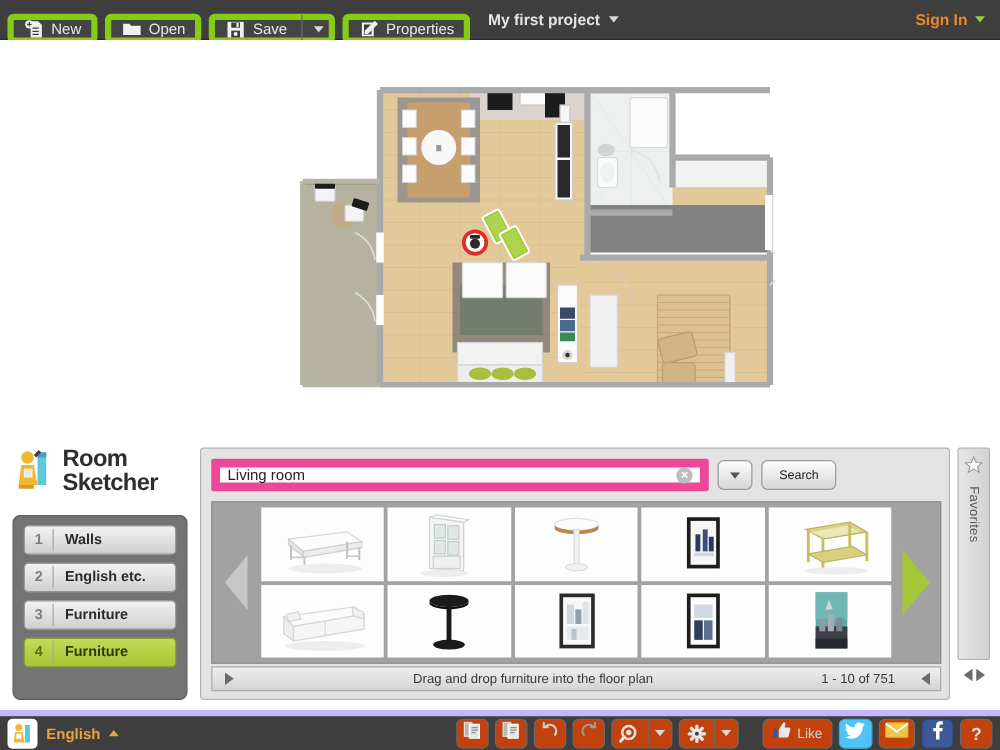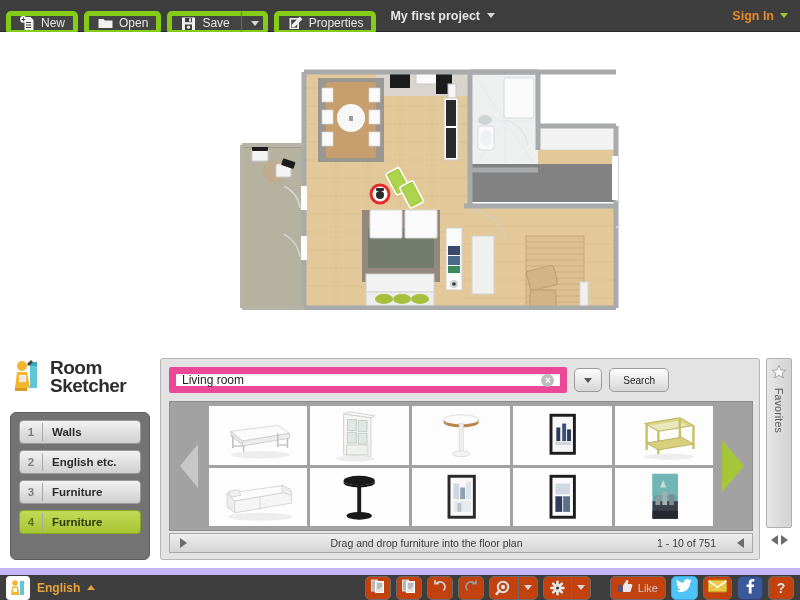--- a/index.html
+++ b/index.html
@@ -173,21 +173,21 @@
   }
   .favnav {
     position: absolute; left: 766px; top: 182px; width: 26px; height: 16px;
     display: flex; align-items: center; justify-content: center; gap: 3px;
     cursor: pointer;
   }
 
   
   .bottombar {
     position: absolute; left: 0; top: 568px; width: 800px; height: 32px;
-    background: #3e3e3e; border-top: 7px solid #c4b5fd;
+    background: #3e3e3e; border-top: 5px solid #c4b5fd;
     display: flex; align-items: center; padding: 0 6px;
   }
   .langbox { display: flex; align-items: center; gap: 7px; cursor: pointer; }
   .langicon {
     width: 24px; height: 24px; background: #fff; border-radius: 4px;
     display: flex; align-items: center; justify-content: center;
   }
   .langtext { color: #e8a33d; font-size: 12px; font-weight: bold; }
   .bspacer { flex: 1; }
   .bbtn {

